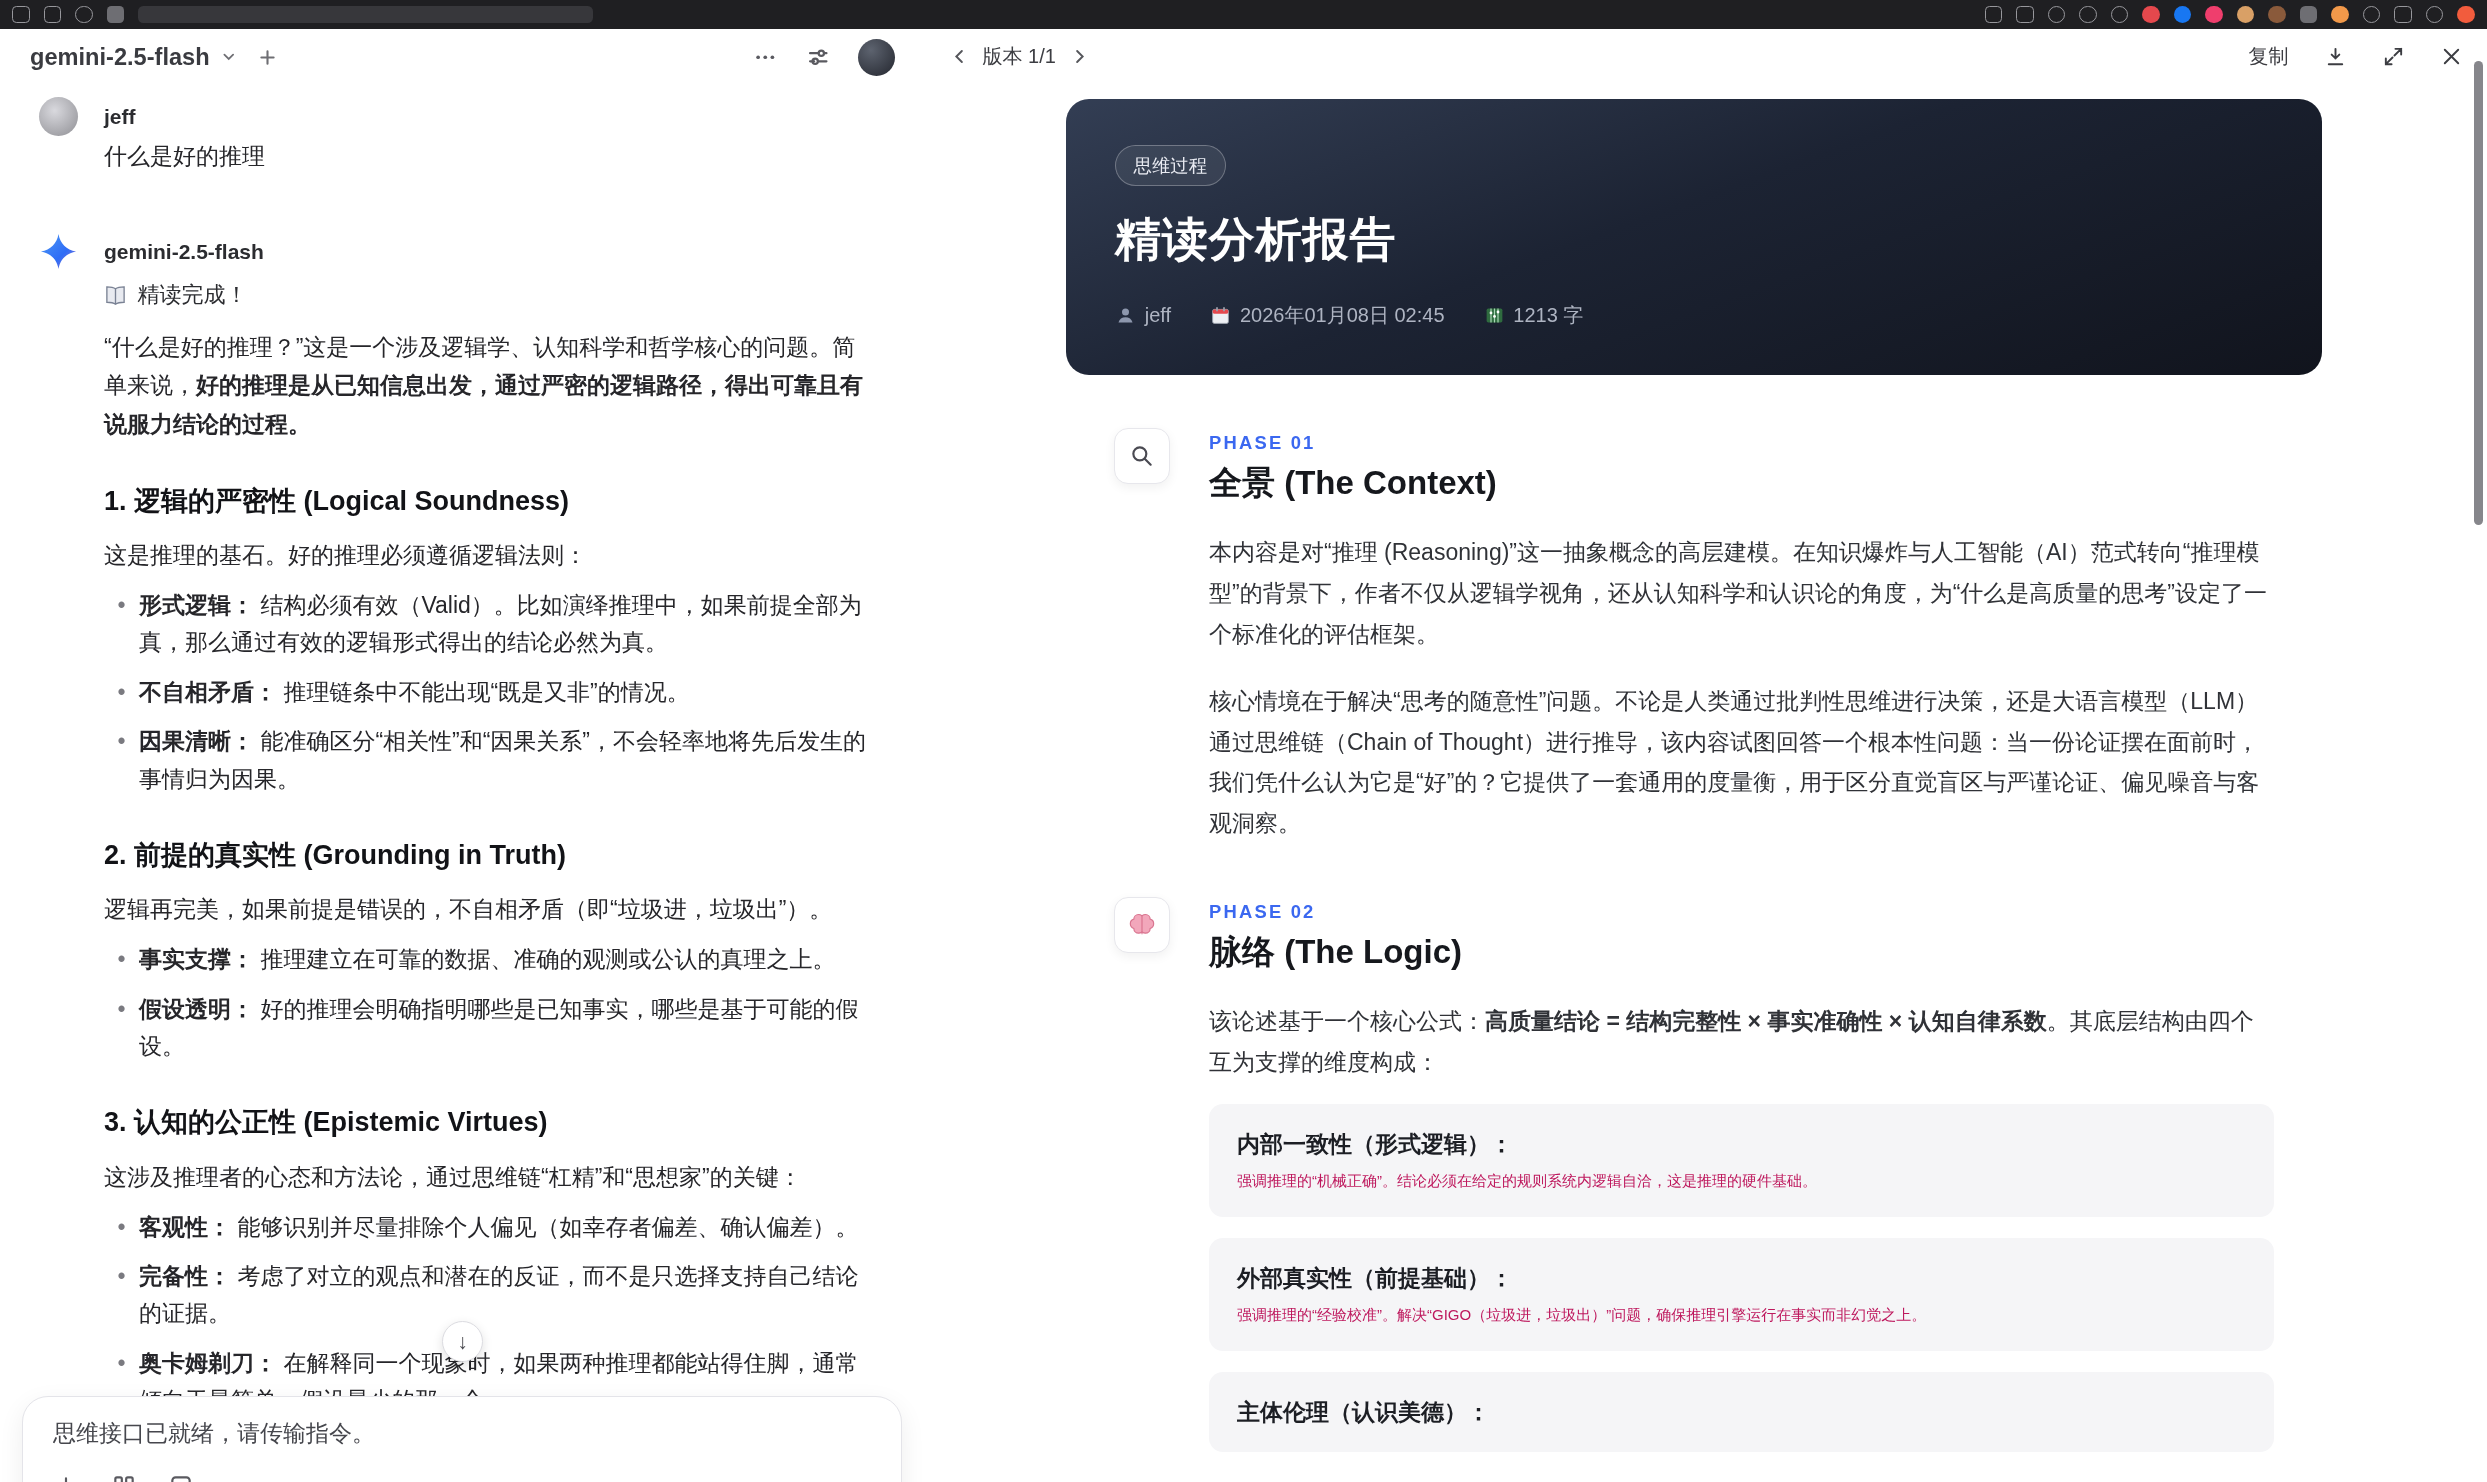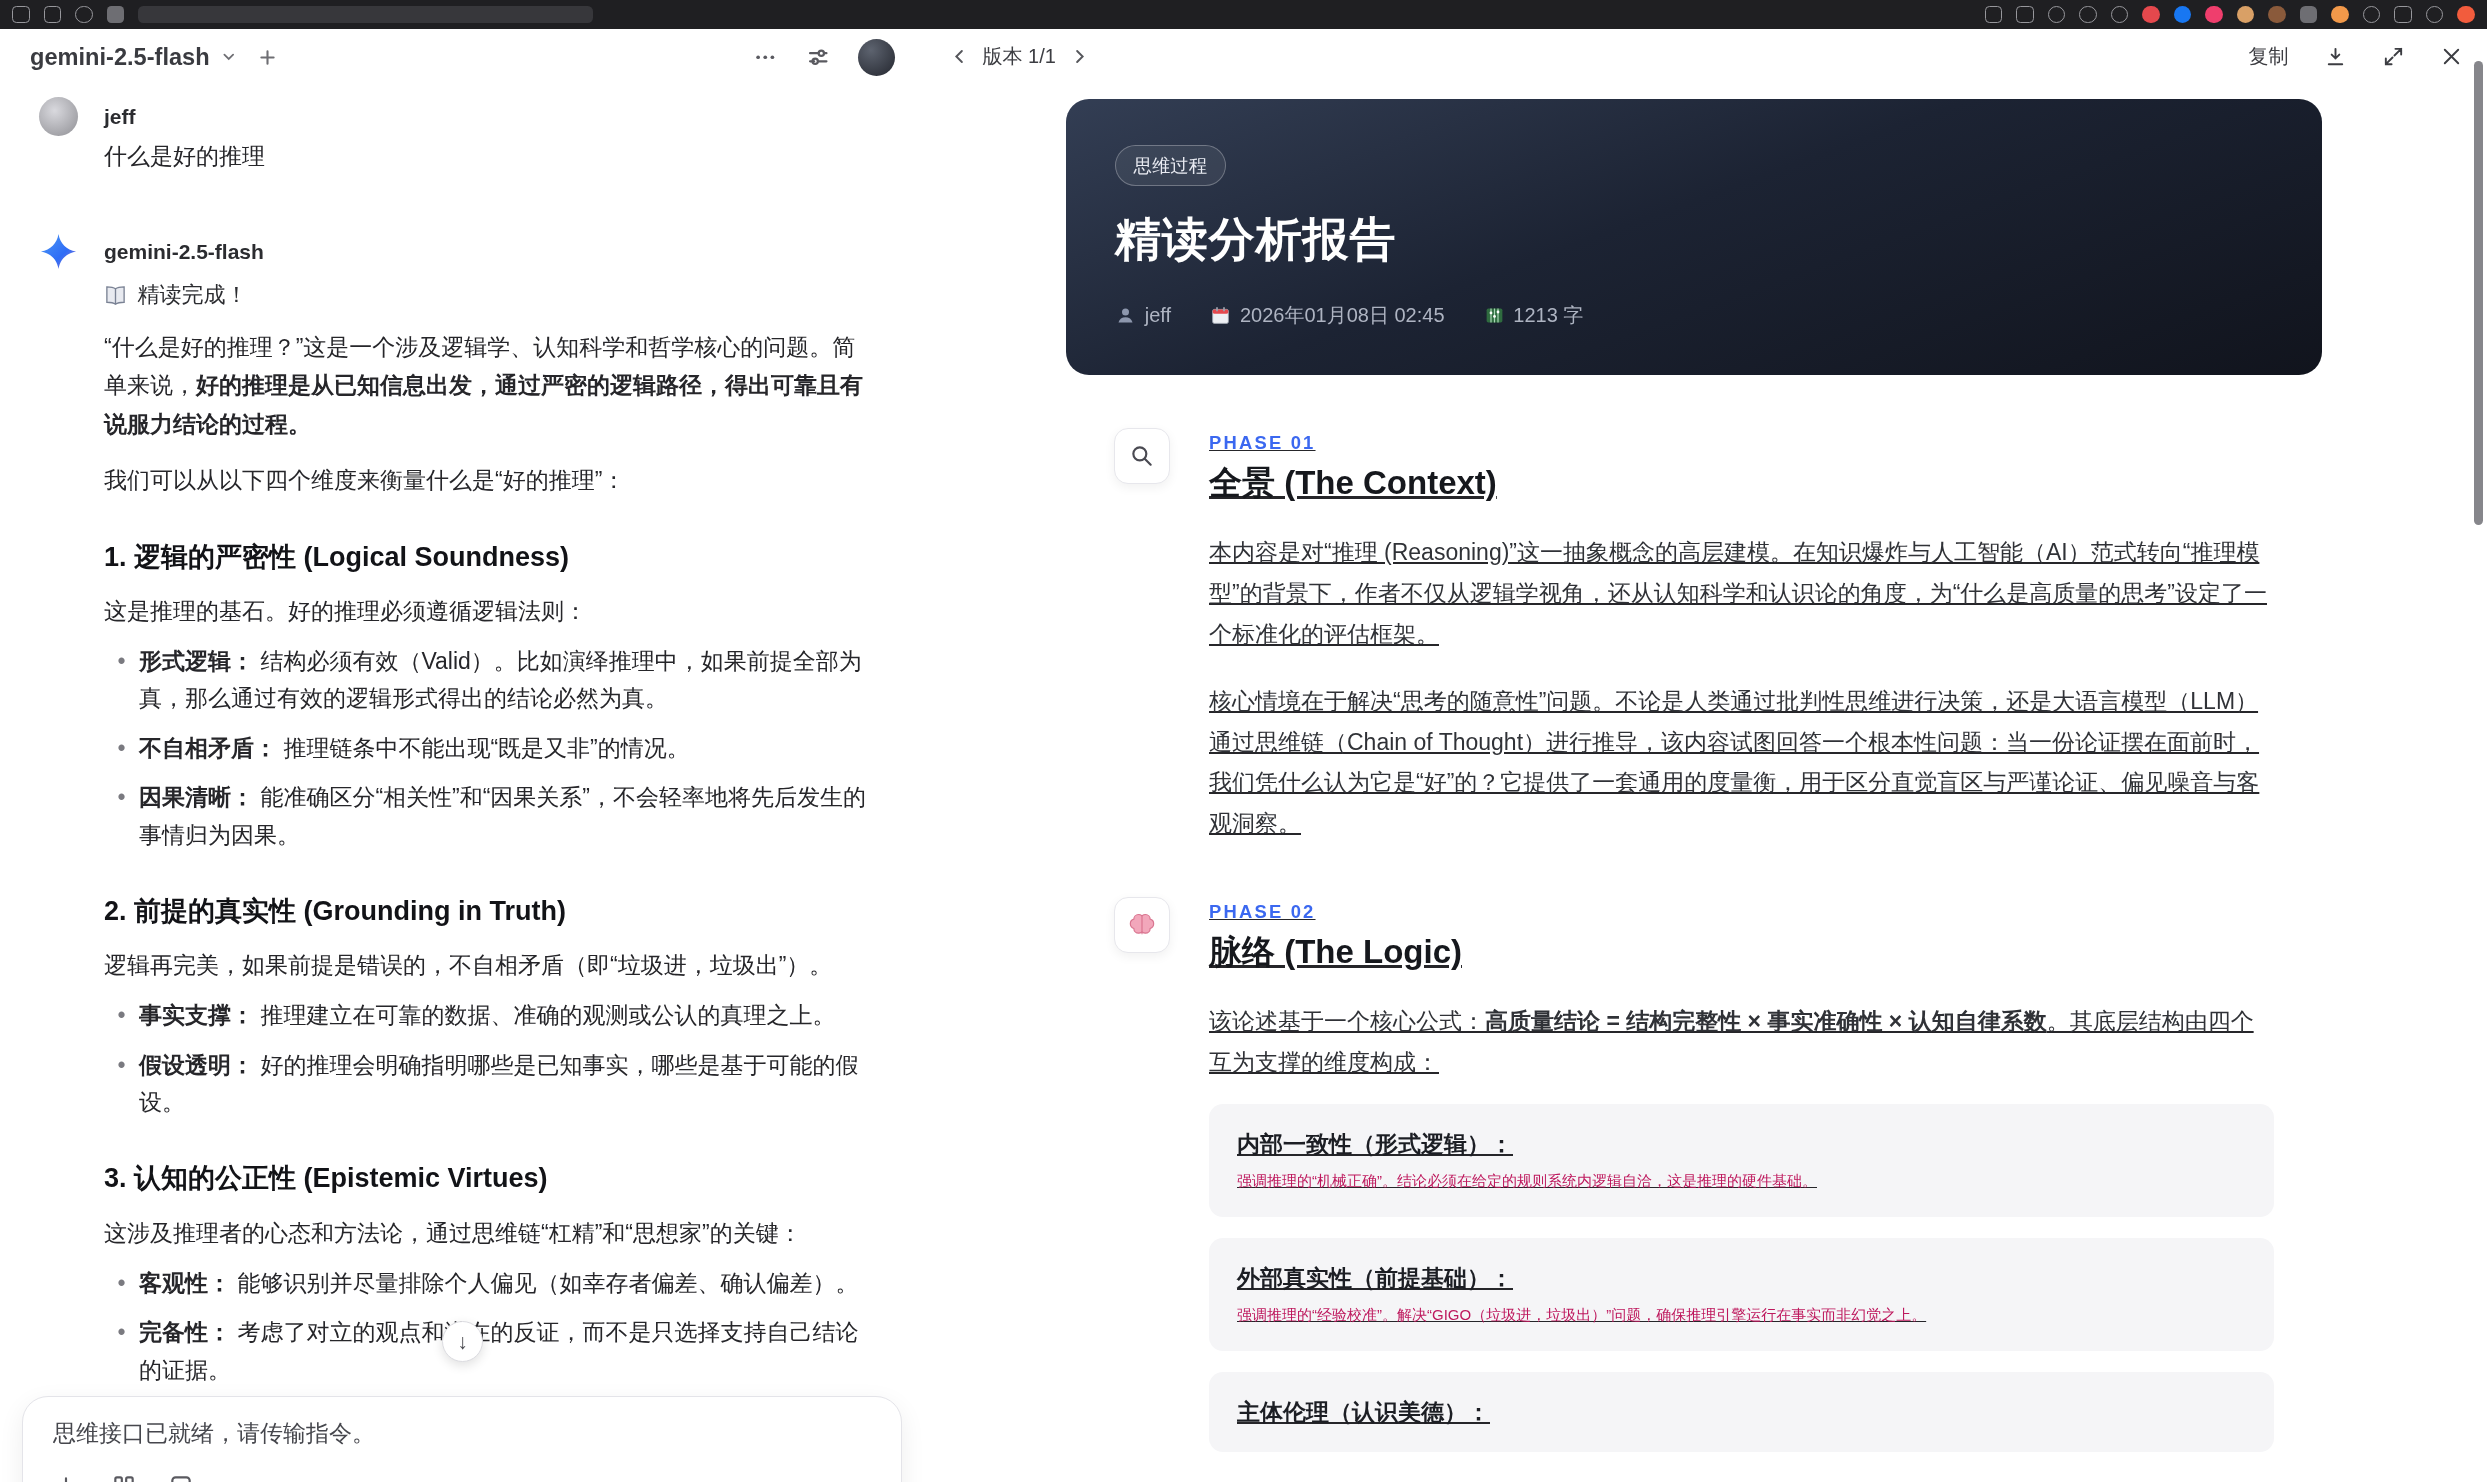--- a/index.html
+++ b/index.html
@@ -99,21 +99,21 @@
   }
   .hero-badge{
     display:inline-block;padding:7px 17.5px;border-radius:874px;font-size:18.4px;color:#e9ebf2;
     border:0.9px solid rgba(255,255,255,.28);background:rgba(255,255,255,.07);
   }
   .hero-title{font-size:46px;font-weight:700;margin-top:23px;letter-spacing:0.9px;}
   .hero-meta{display:flex;align-items:center;gap:39px;margin-top:31.5px;font-size:20px;color:#aeb4c2;}
   .meta-item{display:flex;align-items:center;gap:8.8px;}
 
   .phase-wrap{padding:0 48px;}
-  .phase{display:flex;gap:39px;margin-top:53px;text-decoration:underline;}
+  .phase{display:flex;gap:39px;margin-top:53px;}
   .phase-iconbox{
     width:54px;height:54px;border-radius:14px;border:0.9px solid #e7e7ec;background:#fff;
     box-shadow:0 3.5px 10.5px rgba(0,0,0,.06);display:flex;align-items:center;justify-content:center;
     flex:0 0 auto;
   }
   .phase-body{flex:1;min-width:0;padding-top:3.5px;}
   .phase-label{font-size:18.4px;font-weight:700;color:#3b68f0;letter-spacing:2.2px;}
   .phase-title{font-size:33px;font-weight:700;color:#16181d;margin-top:7px;}
   .phase-body p{font-size:23px;line-height:1.78;color:#303237;margin:26px 0 0;}
   .logic-card{background:#f5f5f7;border-radius:14px;padding:23px 28px;margin-top:21px;}
@@ -220,21 +220,20 @@
             <span>
               <svg width="23" height="23" viewBox="0 0 24 24">
                   <path d="M12 5c-2-1.5-5-2-9-2v16c4 0 7 .5 9 2 2-1.5 5-2 9-2V3c-4 0-7 .5-9 2z" fill="#e8eaf0" stroke="#7a8294" stroke-width="1.4"></path>
                   <line x1="12" y1="5" x2="12" y2="21" stroke="#7a8294" stroke-width="1.4"></line>
                 </svg>
             </span>
             <span>精读完成！</span>
           </div>
 
           <p><span>“什么是好的推理？”这是一个涉及逻辑学、认知科学和哲学核心的问题。简单来说，</span><b>好的推理是从已知信息出发，通过严密的逻辑路径，得出可靠且有说服力结论的过程。</b></p>
-          <p>我们可以从以下四个维度来衡量什么是“好的推理”：</p>
 
           <h3>1. 逻辑的严密性 (Logical Soundness)</h3>
           <p>这是推理的基石。好的推理必须遵循逻辑法则：</p>
           <div class="bullet">
               <span class="bt"><b>形式逻辑：</b><span> 结构必须有效（Valid）。比如演绎推理中，如果前提全部为真，那么通过有效的逻辑形式得出的结论必然为真。</span></span>
             </div>
           <div class="bullet">
               <span class="bt"><b>不自相矛盾：</b><span> 推理链条中不能出现“既是又非”的情况。</span></span>
             </div>
           <div class="bullet">

